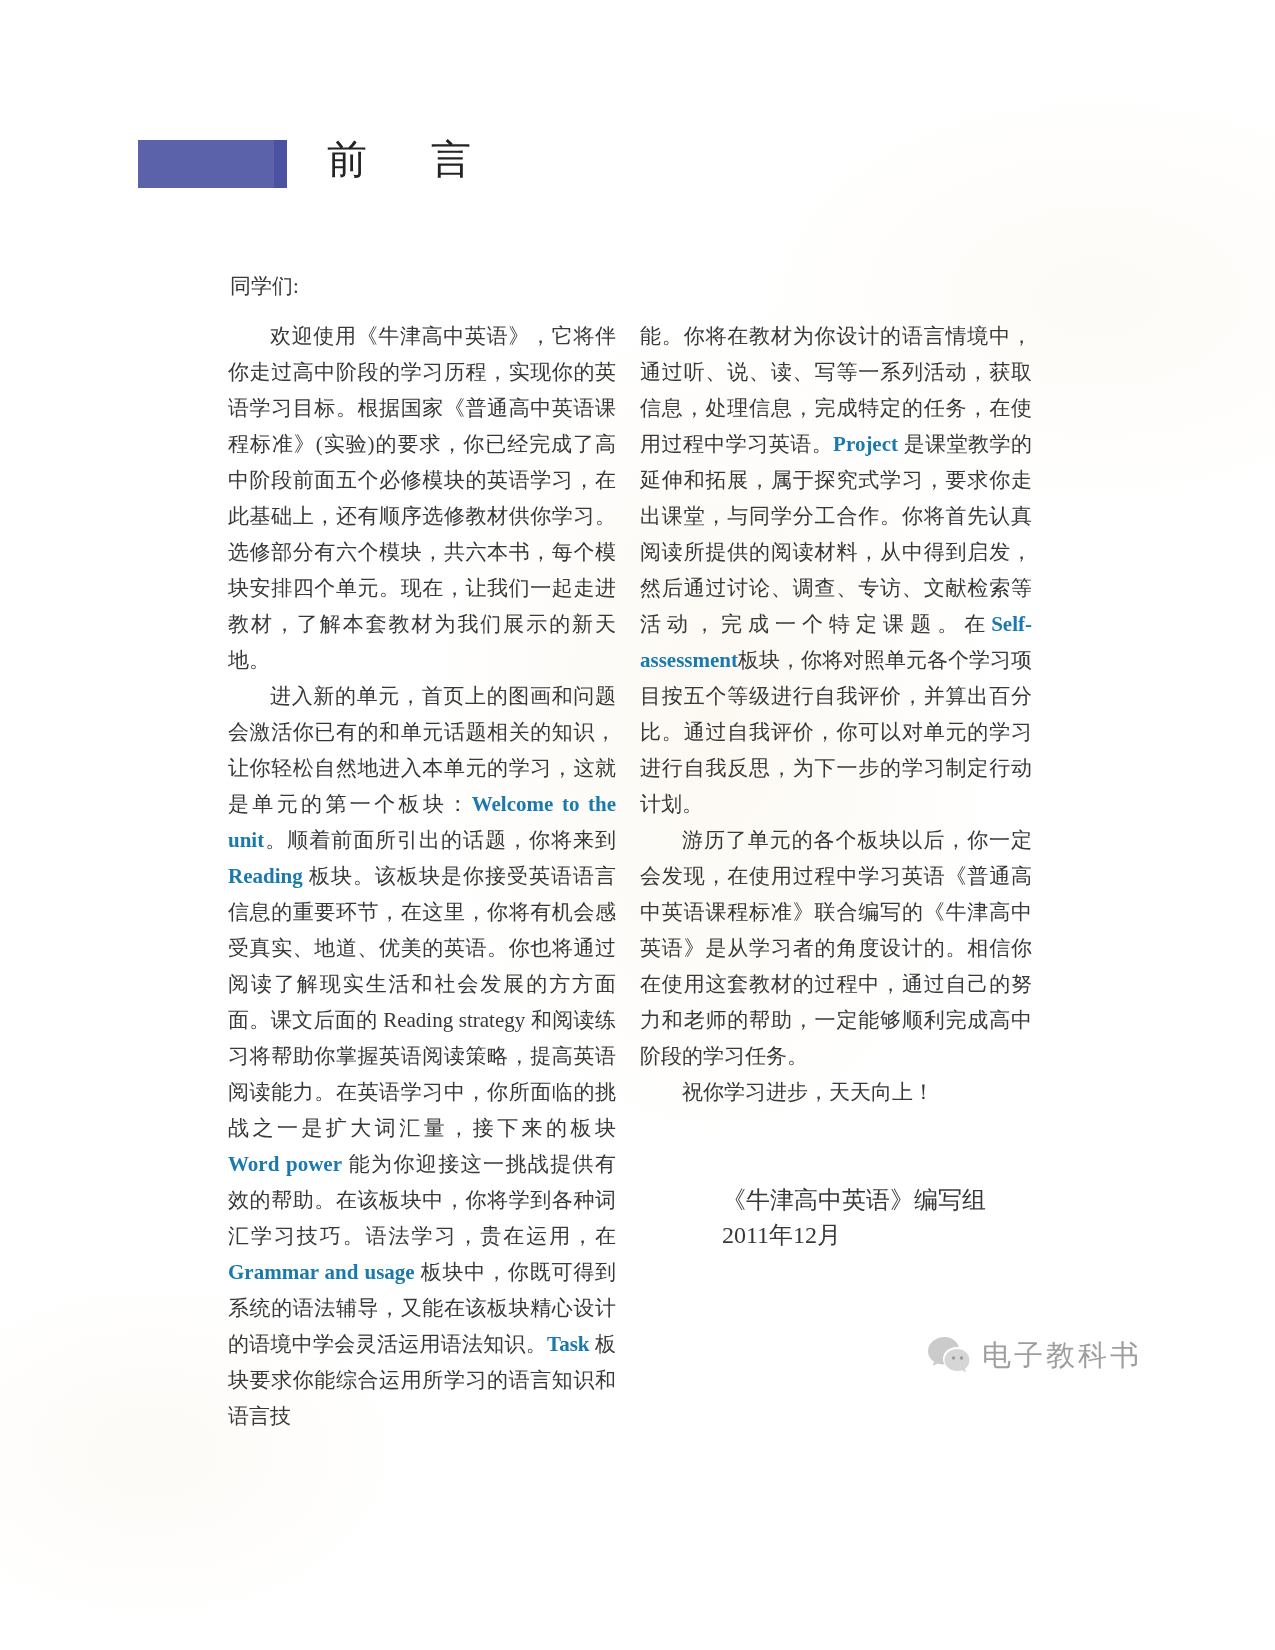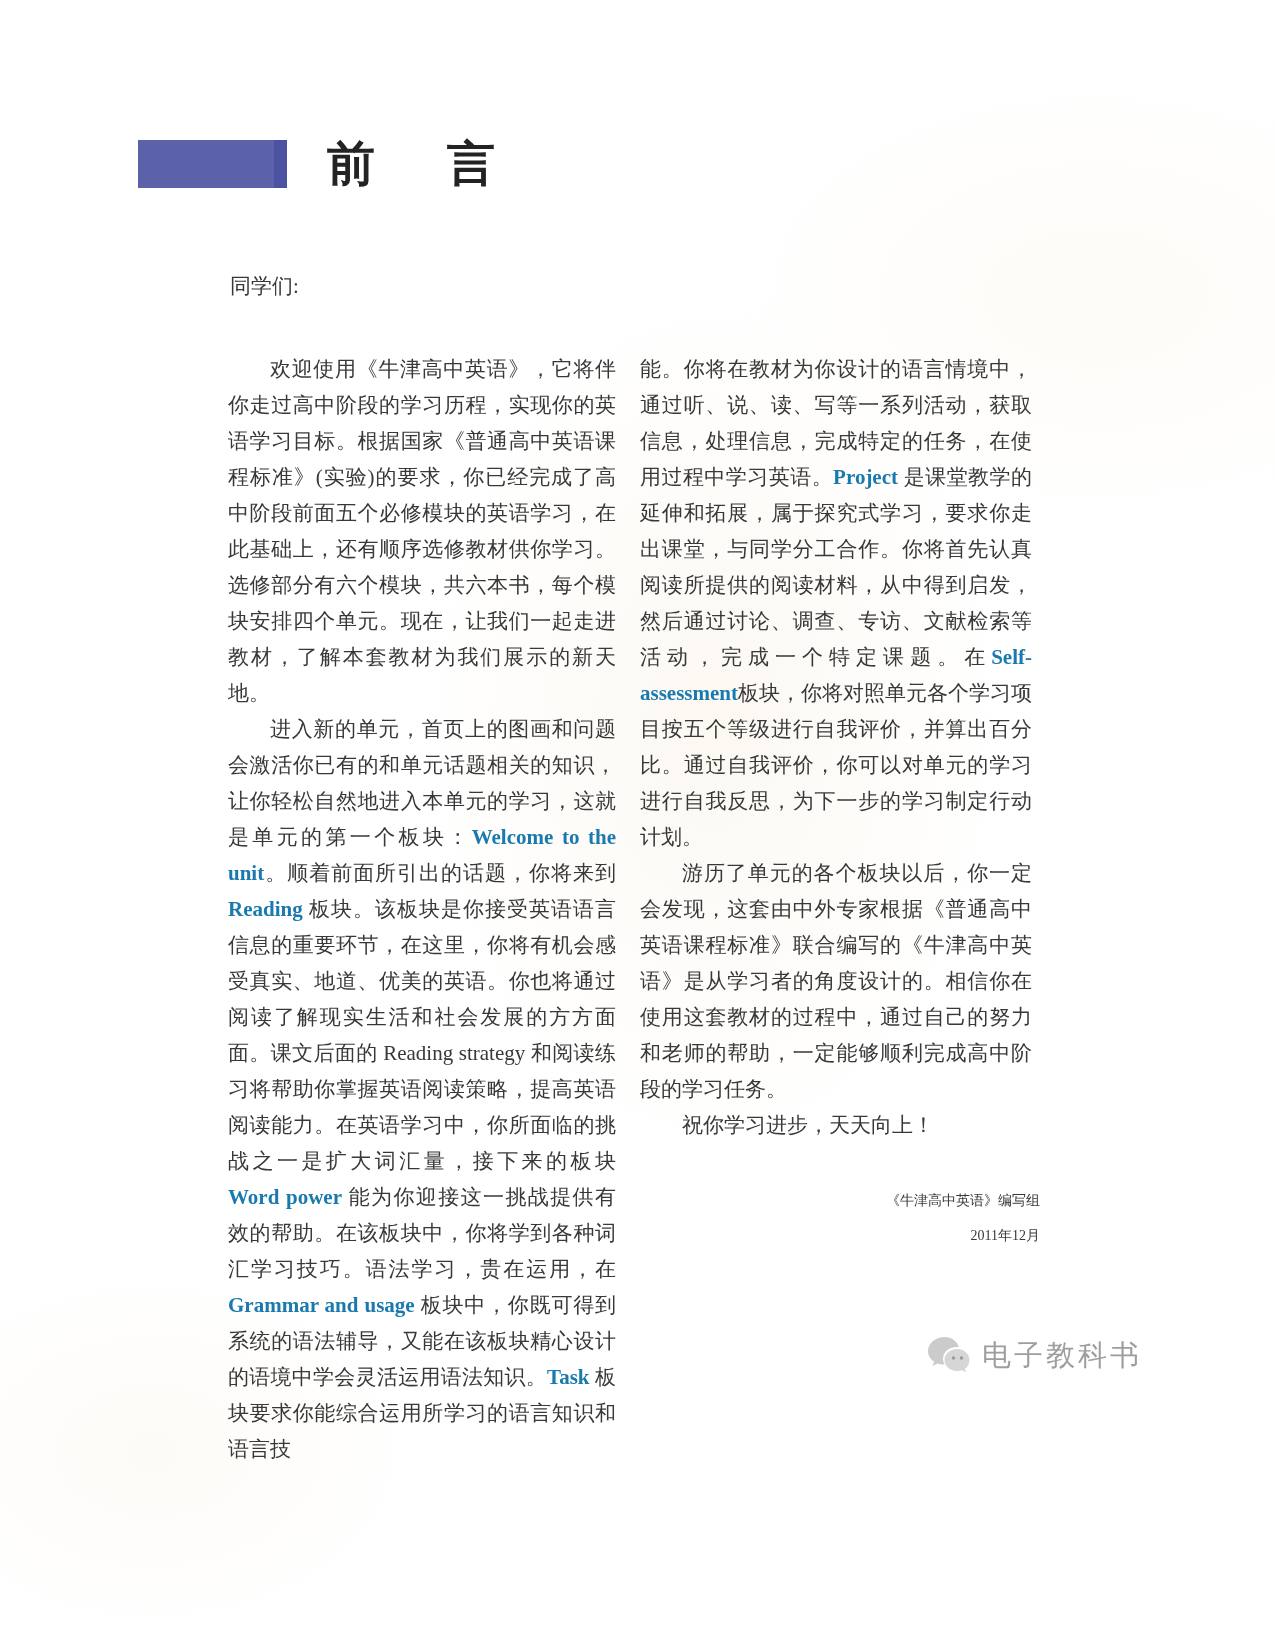--- a/index.html
+++ b/index.html
@@ -26,54 +26,53 @@
   .accent-bar .accent-edge {
     position: absolute;
     right: 0; top: 0;
     width: 13px; height: 100%;
     background: var(--accent-bar-edge, #4b52a2);
   }
   .page-title {
     position: absolute;
     left: 327px; top: 132px;
     margin: 0;
-    font-size: 48px;
-    font-weight: bold;
+    font-size: 40px;
+    font-weight: normal;
     letter-spacing: 12px;
     color: var(--title-text, #222222);
     white-space: pre;
   }
   .greeting {
     position: absolute;
     left: 230px; top: 272px;
     font-size: 21px;
   }
   .col {
     position: absolute;
     top: 318px;
     font-size: 21px;
     line-height: 36px;
     text-align: justify;
-    margin-top: 33px;
   }
   .col-left  { left: 228px; width: 388px; }
   .col-right { left: 640px; width: 392px; }
   .col p.para { margin: 0; }
   .col p.para.indent { text-indent: 2em; }
   .kw {
     color: var(--keyword, #1a7aae);
     font-weight: bold;
   }
   .signature {
     position: absolute;
     left: 722px; top: 1183px;
     width: 318px;
-    font-size: 14px;
+    font-size: 24px;
     line-height: 35px;
-    text-align: right;
+    text-align: left;
     color: var(--body-text, #383838);
   }
   .watermark {
     position: absolute;
     left: 926px; top: 1334px;
     display: flex;
     align-items: flex-end;
     gap: 8px;
     color: var(--watermark, #9e9e9e);
   }
@@ -98,21 +97,21 @@
 
   <div class="greeting">同学们:</div>
 
   <div class="col col-left">
       <p class="para indent"><span>欢迎使用《牛津高中英语》，它将伴你走过高中阶段的学习历程，实现你的英语学习目标。根据国家《普通高中英语课程标准》(实验)的要求，你已经完成了高中阶段前面五个必修模块的英语学习，在此基础上，还有顺序选修教材供你学习。选修部分有六个模块，共六本书，每个模块安排四个单元。现在，让我们一起走进教材，了解本套教材为我们展示的新天地。</span></p>
       <p class="para indent"><span>进入新的单元，首页上的图画和问题会激活你已有的和单元话题相关的知识，让你轻松自然地进入本单元的学习，这就是单元的第一个板块：</span><span class="kw">Welcome to the unit</span><span>。顺着前面所引出的话题，你将来到 </span><span class="kw">Reading</span><span> 板块。该板块是你接受英语语言信息的重要环节，在这里，你将有机会感受真实、地道、优美的英语。你也将通过阅读了解现实生活和社会发展的方方面面。课文后面的 Reading strategy 和阅读练习将帮助你掌握英语阅读策略，提高英语阅读能力。在英语学习中，你所面临的挑战之一是扩大词汇量，接下来的板块 </span><span class="kw">Word power</span><span> 能为你迎接这一挑战提供有效的帮助。在该板块中，你将学到各种词汇学习技巧。语法学习，贵在运用，在 </span><span class="kw">Grammar and usage</span><span> 板块中，你既可得到系统的语法辅导，又能在该板块精心设计的语境中学会灵活运用语法知识。</span><span class="kw">Task</span><span> 板块要求你能综合运用所学习的语言知识和语言技</span></p>
     </div>
 
   <div class="col col-right">
       <p class="para"><span>能。你将在教材为你设计的语言情境中，通过听、说、读、写等一系列活动，获取信息，处理信息，完成特定的任务，在使用过程中学习英语。</span><span class="kw">Project</span><span> 是课堂教学的延伸和拓展，属于探究式学习，要求你走出课堂，与同学分工合作。你将首先认真阅读所提供的阅读材料，从中得到启发，然后通过讨论、调查、专访、文献检索等活动，完成一个特定课题。在</span><span class="kw">Self-assessment</span><span>板块，你将对照单元各个学习项目按五个等级进行自我评价，并算出百分比。通过自我评价，你可以对单元的学习进行自我反思，为下一步的学习制定行动计划。</span></p>
-      <p class="para indent"><span>游历了单元的各个板块以后，你一定会发现，这套由中外专家根据《普通高中英语课程标准》联合编写的《牛津高中英语》是从学习者的角度设计的。相信你在使用这套教材的过程中，通过自己的努力和老师的帮助，一定能够顺利完成高中阶段的学习任务。</span></p>
+      <p class="para indent"><span>游历了单元的各个板块以后，你一定会发现，在使用过程中学习英语《普通高中英语课程标准》联合编写的《牛津高中英语》是从学习者的角度设计的。相信你在使用这套教材的过程中，通过自己的努力和老师的帮助，一定能够顺利完成高中阶段的学习任务。</span></p>
       <p class="para indent"><span>祝你学习进步，天天向上！</span></p>
     </div>
 
   <div class="signature">
     <div>《牛津高中英语》编写组</div>
     <div>2011年12月</div>
   </div>
 
   <div class="watermark">
     <svg class="wm-icon" width="48" height="42" viewBox="0 0 48 42" aria-hidden="true">

